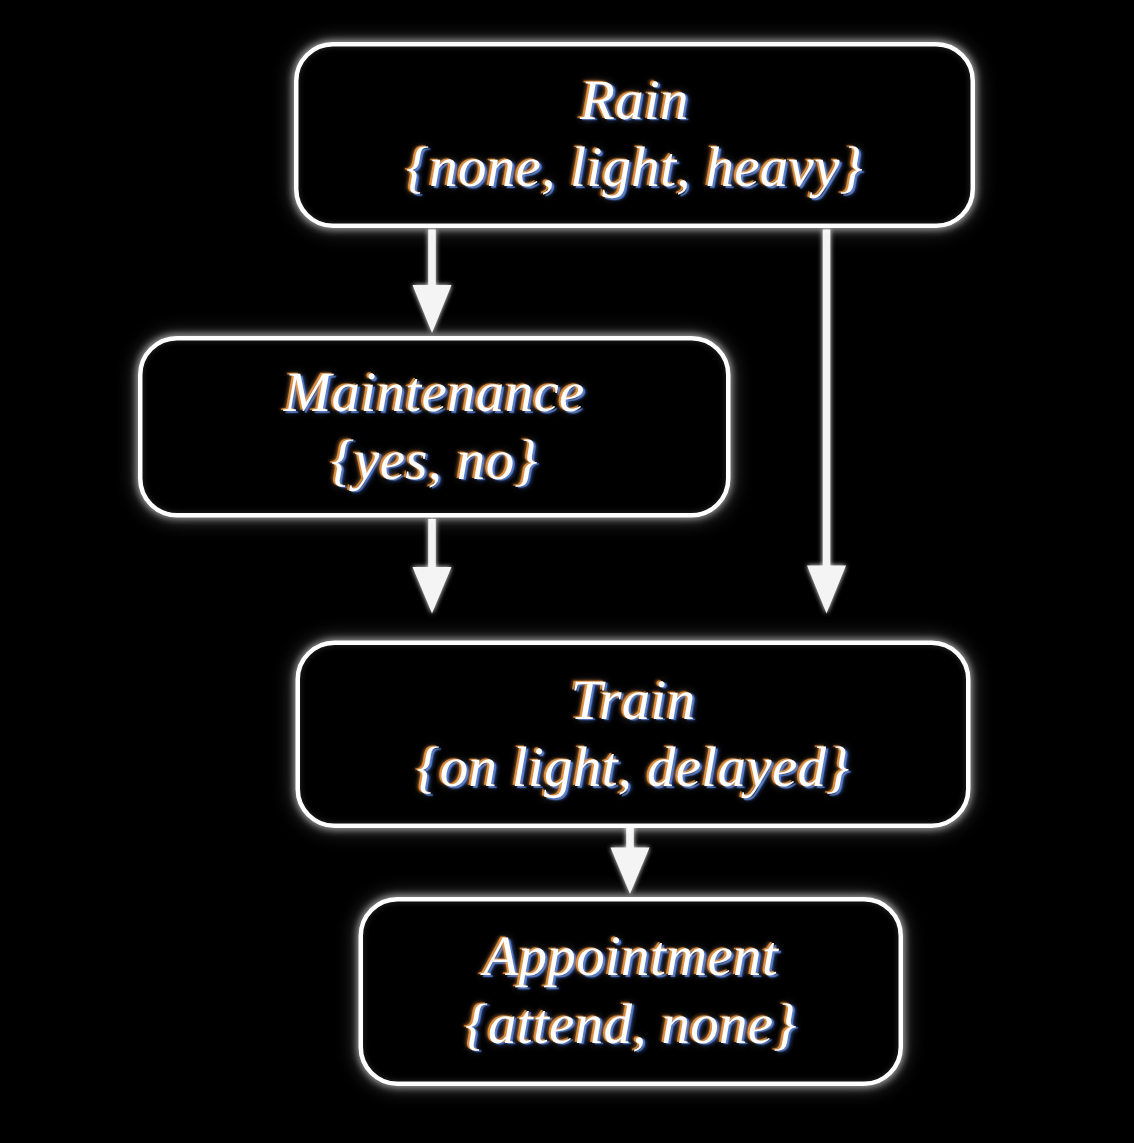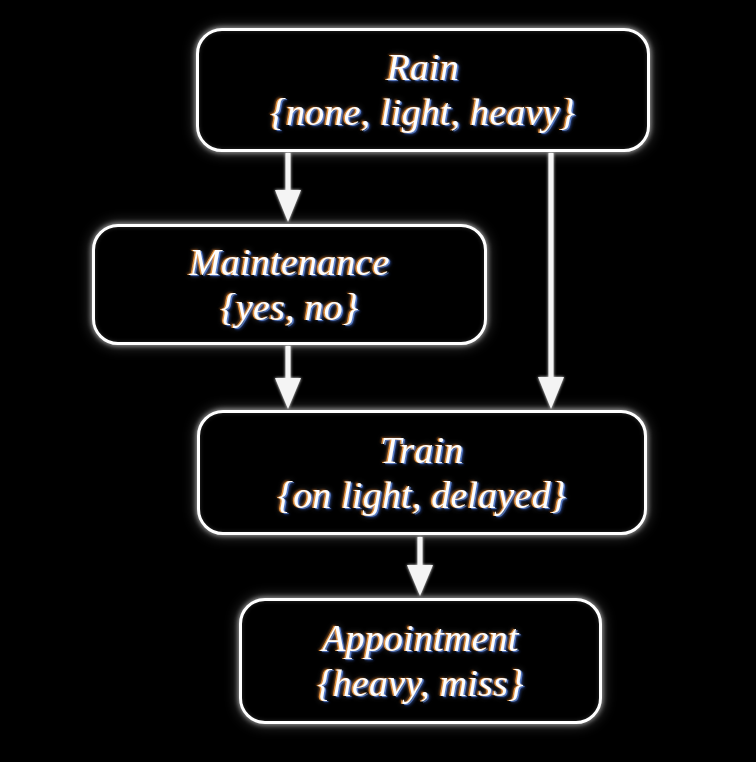--- a/index.html
+++ b/index.html
@@ -46,21 +46,21 @@
        1.5px  1px 0.8px rgba(120,165,255,0.70),
        2.5px  1.5px 2.4px rgba(40,90,220,0.40),
        0 0 6px rgba(255,255,255,0.30);
   }
   .node-name   { font-size: 38px; letter-spacing: 0.2px; }
   .node-states { font-size: 38px; letter-spacing: 0.2px; margin-top: 2px; }
 
   
   #node-rain        { left: 196px; top: 28px;  width: 454px; height: 124px; }
   #node-maintenance { left: 92px;  top: 224px; width: 395px; height: 121px; }
-  #node-train       { left: 197px; top: 410px; width: 450px; height: 125px; }
+  #node-train       { left: 197px; top: 427px; width: 450px; height: 125px; }
   #node-appointment { left: 239px; top: 598px; width: 363px; height: 126px; }
 
   
   .edge-layer {
     position: absolute;
     left: 0; top: 0;
     width: 756px; height: 762px;
     z-index: 2;
     pointer-events: none;
   }
@@ -119,16 +119,16 @@
     <div class="node-states">{none, light, heavy}</div>
   </div>
 
   <div class="node" id="node-train">
     <div class="node-name">Train</div>
     <div class="node-states">{on light, delayed}</div>
   </div>
 
   <div class="node" id="node-appointment">
     <div class="node-name">Appointment</div>
-    <div class="node-states">{heavy, miss}</div>
+    <div class="node-states">{attend, none}</div>
   </div>
 
 </div>
 
 </body></html>

